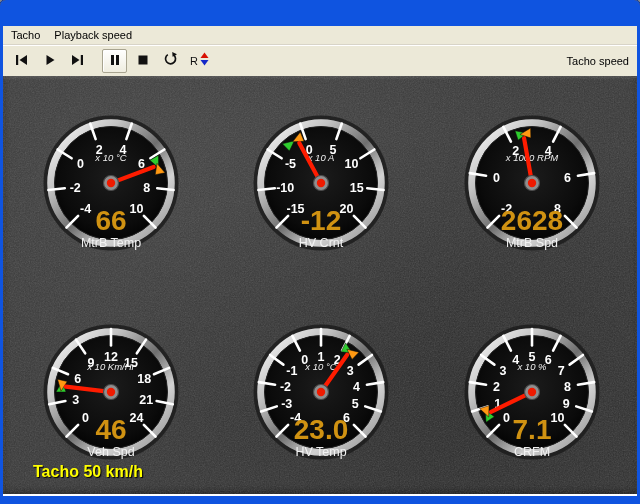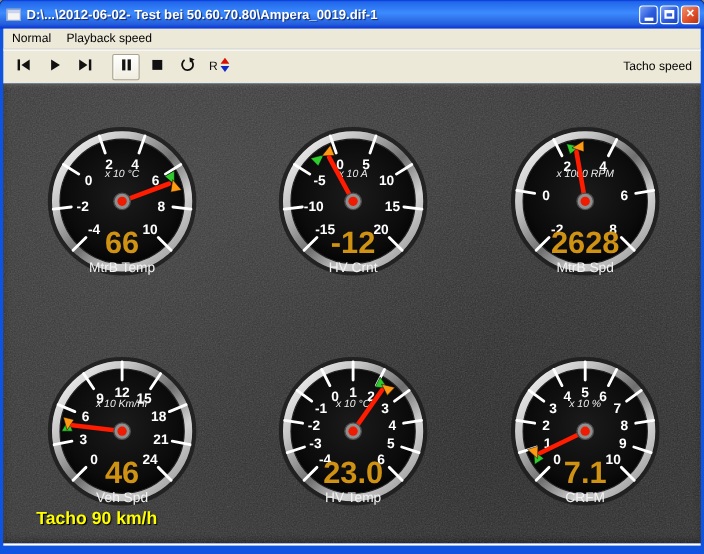--- a/index.html
+++ b/index.html
@@ -72,38 +72,23 @@
     font-size:16px;font-weight:bold;color:#ffff00;
     text-shadow:1px 1px 1px #000;
   }
   .bottomstrip{position:absolute;top:494px;left:3px;width:634px;height:2px;background:#fff;}
 </style>
 </head>
 <body>
 
 <div class="window">
 
-  <div class="titlebar">
-    <span class="app-icon"></span>
-    <span class="title-text">D:\...\2012-06-02- Test bei 50.60.70.80\Ampera_0019.dif-1</span>
-    <span class="winbtns">
-      <span class="winbtn">
-          <span class="minbar"></span>
-        </span>
-      <span class="winbtn">
-          <span class="maxbox"></span>
-        </span>
-      <span class="winbtn close">
-          <span>✕</span>
-        </span>
-    </span>
-  </div>
 
   <div class="menubar">
-    <span class="menu-item">Normal</span>
+    <span class="menu-item">Tacho</span>
     <span class="menu-item">Playback speed</span>
   </div>
 
   <div class="toolbar">
     <div class="tb-group" id="toolbar-buttons">
         <div class="tb-btn">
           <span class="tb-icon"><svg width="13" height="12" viewBox="0 0 13 12">
               <rect x="1" y="1" width="2.2" height="10" fill="#111"></rect>
               <path d="M12 1 L4.5 6 L12 11 Z" fill="#111"></path>
             </svg></span>
@@ -364,17 +349,17 @@
             <polygon points="31.72,100.04 22.56,91.58 32.09,88.57" fill="#ff9912" stroke="#0a0a0a" stroke-width="0.5"></polygon>
             <g transform="rotate(-115.83 75 75)">
               <line x1="75" y1="76" x2="75" y2="29.5" stroke="#ff1c00" stroke-width="4.2" stroke-linecap="round"></line>
             </g>
             <circle cx="75" cy="75" r="7.5" fill="#8f8f8f" stroke="#4c4c4c" stroke-width="1.2"></circle>
             <circle cx="75" cy="75" r="4.2" fill="#ef1a00"></circle>
             <text x="75" y="122" text-anchor="middle" font-size="28" font-weight="bold" fill="#d09212">7.1</text>
             <text x="75" y="139" text-anchor="middle" font-size="12.5" fill="#f2f2f2">CRFM</text>
           </svg></div>
       </div>
-    <div class="status-text">Tacho 90 km/h</div>
+    <div class="status-text">Tacho 50 km/h</div>
   </div>
 
   <div class="bottomstrip"></div>
 </div>
 
 </body></html>

